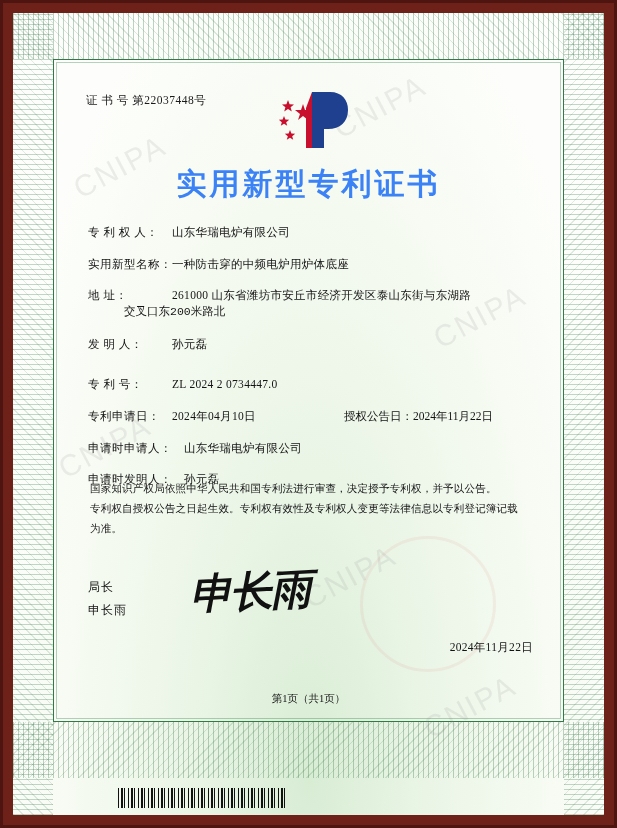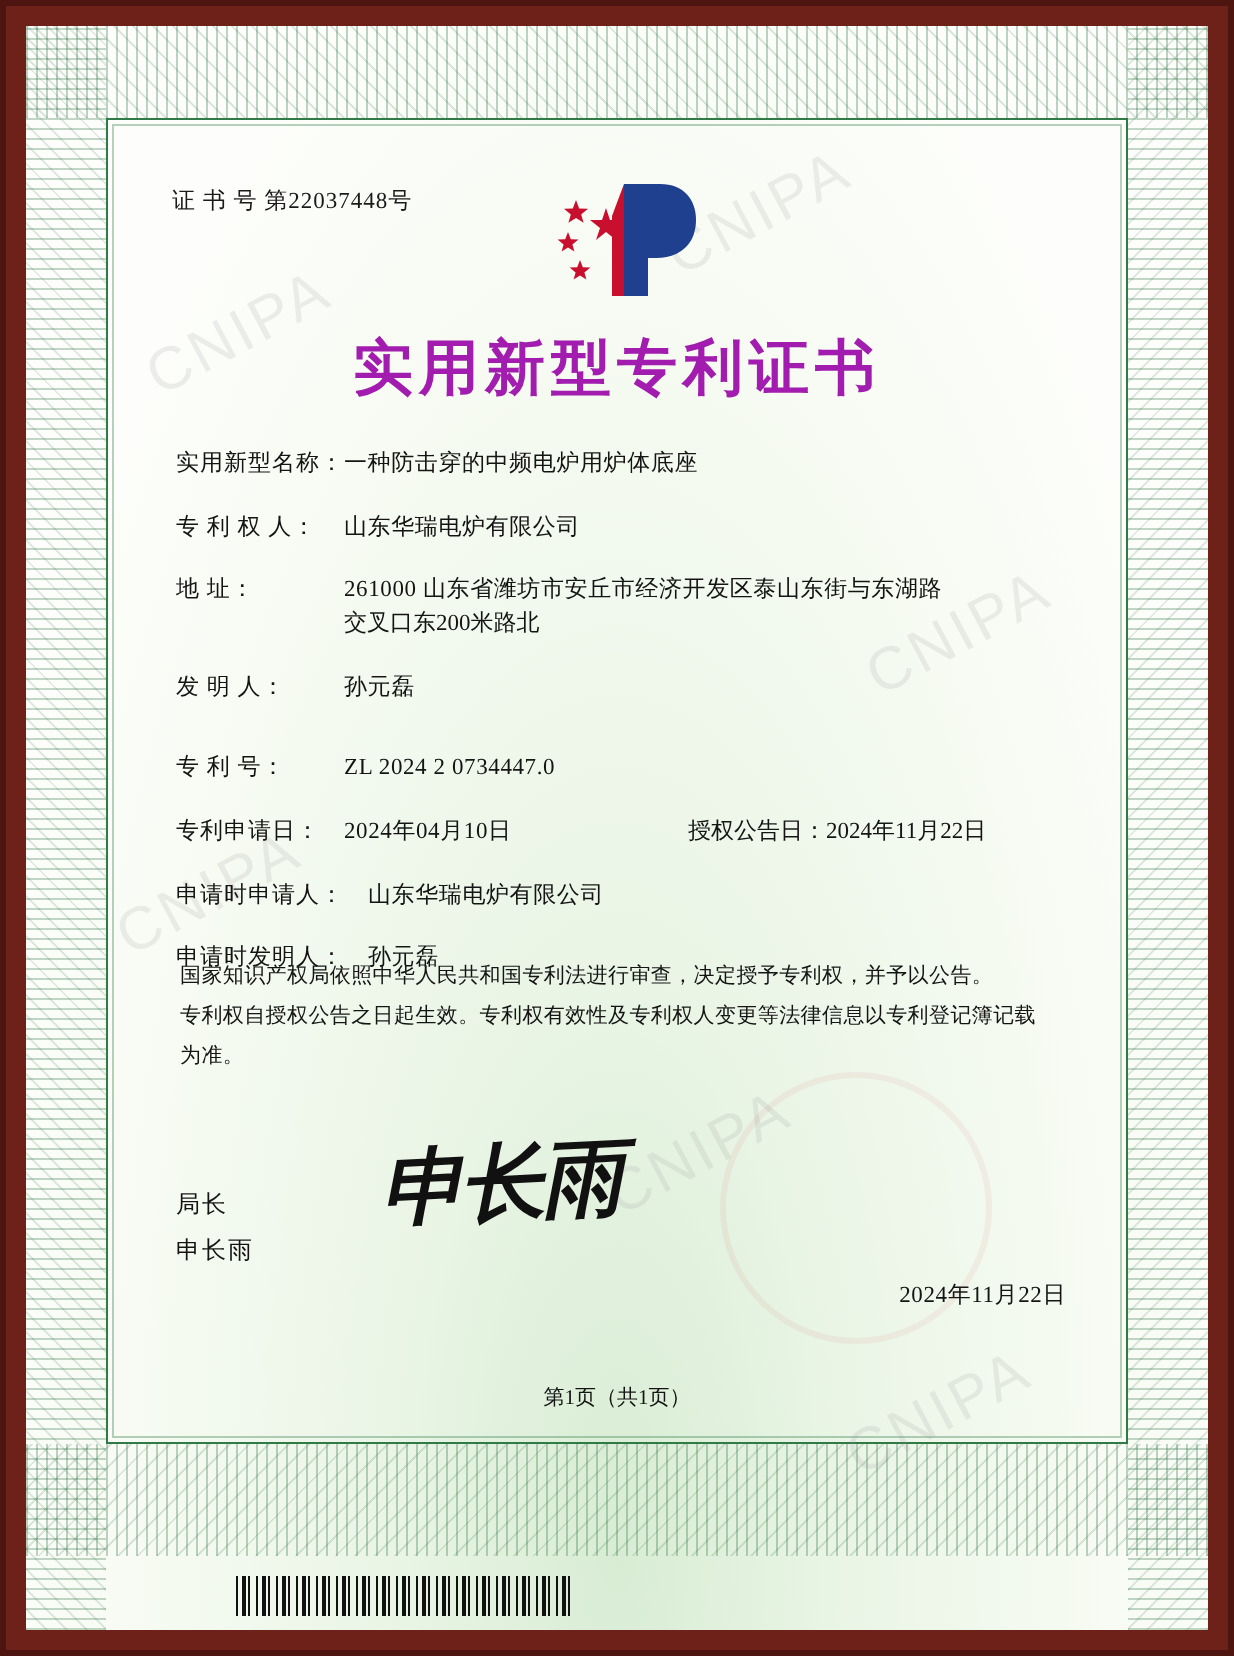--- a/index.html
+++ b/index.html
@@ -164,21 +164,21 @@
     letter-spacing: 0.5px;
   }
   .title {
     position: absolute;
     left: 0; top: 98px;
     width: 497px;
     text-align: center;
     font-size: 30px;
     font-weight: bold;
     letter-spacing: 3px;
-    color: #a21caf;
+    color: #3b82f6;
     font-family: "DejaVu Serif", serif;
   }
   .fields {
     position: absolute;
     left: 28px; top: 158px;
     width: 445px;
     font-size: 11.5px;
     color: #141414;
   }
   .row {
@@ -191,39 +191,39 @@
     min-width: 84px;
     letter-spacing: 0.5px;
   }
   .row .val { letter-spacing: 0.3px; }
   .row.two-col .right {
     position: absolute;
     left: 256px; top: 0;
   }
   .row .cont {
     display: block;
-    margin-left: 84px;
+    margin-left: 36px;
+    font-family: Liberation Mono, monospace;
   }
   .legal {
     position: absolute;
     left: 30px; top: 413px;
     width: 437px;
     font-size: 10.5px;
     line-height: 1.9;
     color: #141414;
     letter-spacing: 0.2px;
   }
   .director {
     position: absolute;
     left: 28px; top: 510px;
     font-size: 12px;
     line-height: 1.9;
     color: #141414;
     letter-spacing: 1px;
-    margin-top: 15px;
   }
   .signature {
     position: absolute;
     left: 130px; top: 498px;
     font-size: 42px;
     color: #111;
     font-family: "Liberation Serif", serif;
     font-style: italic;
     font-weight: bold;
     letter-spacing: -2px;
@@ -299,25 +299,25 @@
         <path d="M18 44 L19.4 47.6 L23.2 47.8 L20.2 50.2 L21.2 53.8 L18 51.8 L14.8 53.8 L15.8 50.2 L12.8 47.8 L16.6 47.6 Z" fill="#c8102e"></path>
       </svg>
     </div>
 
 
     <div class="title">实用新型专利证书</div>
 
     <div class="fields">
 
       <div class="row">
+        <span class="lbl">专 利 权 人：</span><span class="val">山东华瑞电炉有限公司</span>
+      </div>
+
+      <div class="row">
         <span class="lbl">实用新型名称：</span><span class="val">一种防击穿的中频电炉用炉体底座</span>
-      </div>
-
-      <div class="row">
-        <span class="lbl">专 利 权 人：</span><span class="val">山东华瑞电炉有限公司</span>
       </div>
 
       <div class="row">
         <span class="lbl">地        址：</span><span class="val">261000 山东省潍坊市安丘市经济开发区泰山东街与东湖路</span>
         <span class="cont">交叉口东200米路北</span>
       </div>
 
       <div class="row">
         <span class="lbl">发 明 人：</span><span class="val">孙元磊</span>
       </div>

